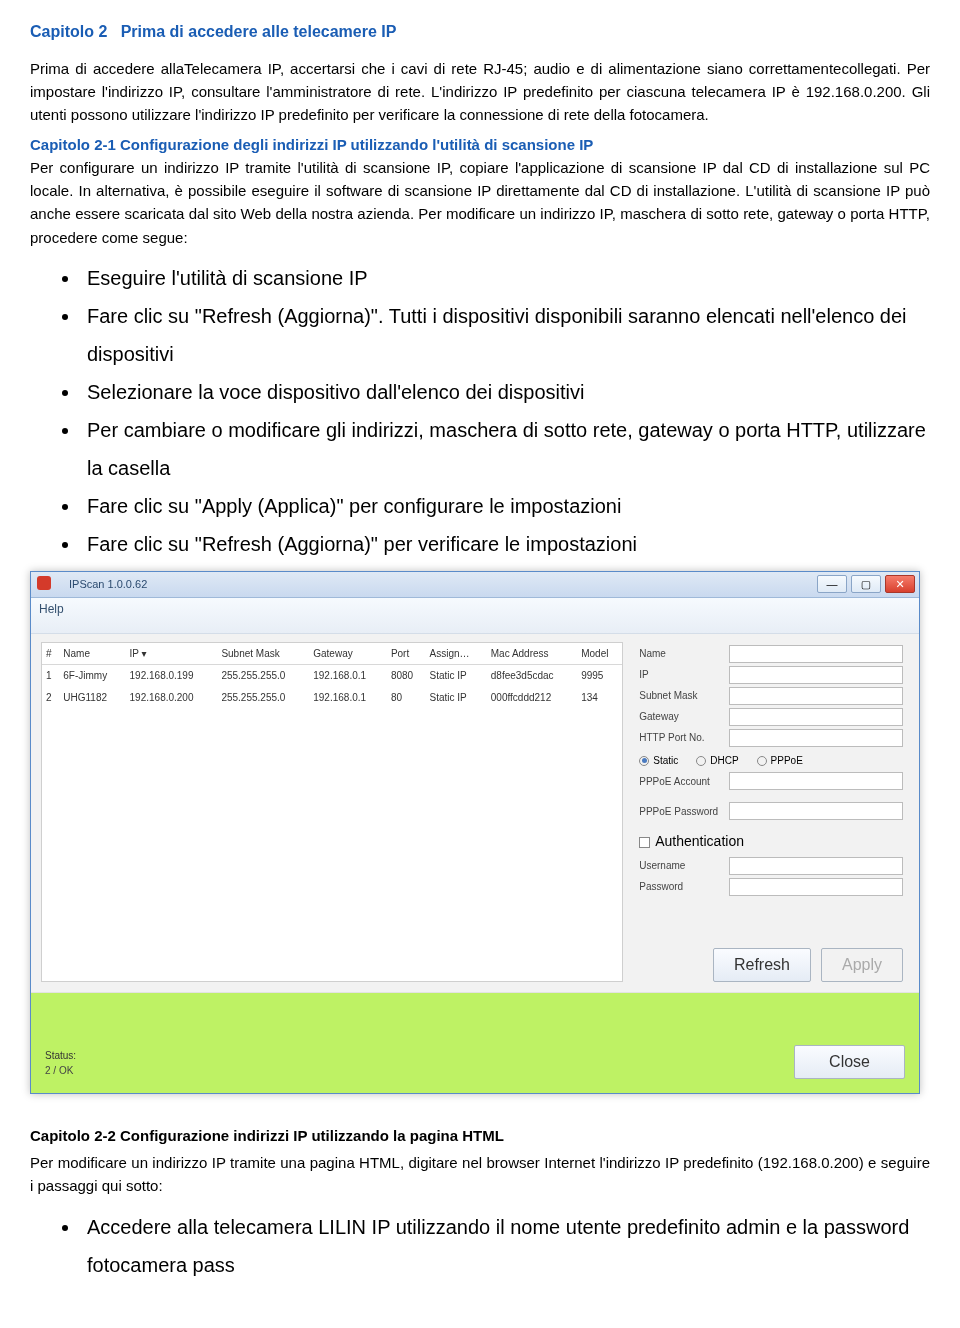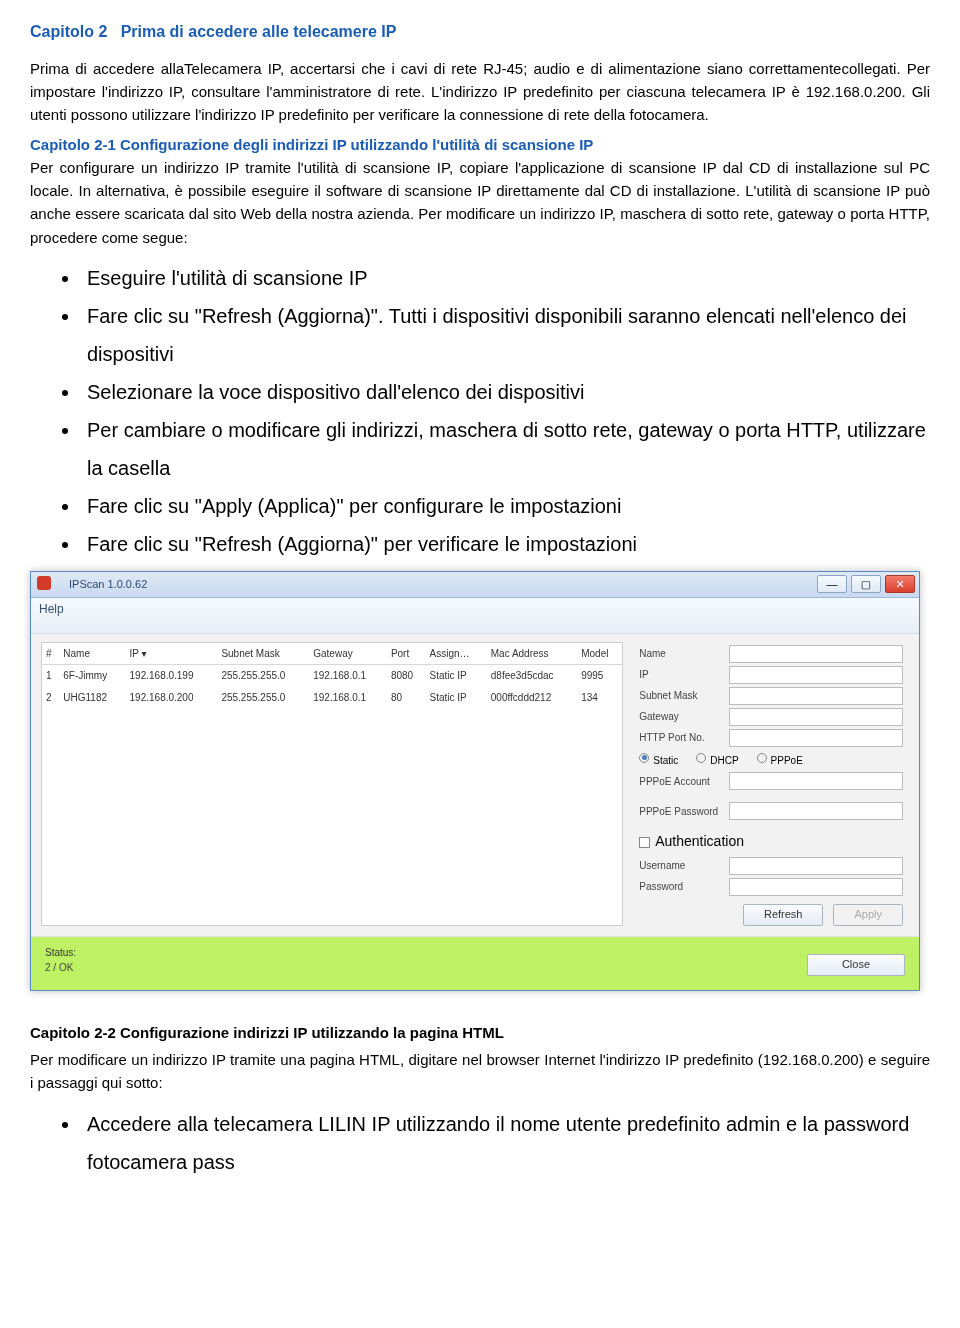--- a/index.html
+++ b/index.html
@@ -83,29 +83,30 @@
     color:#333;
   }
   table.devices td{ padding:3px 4px; white-space:nowrap;}
   .sortcol{color:#4570b2;}
   .field-row{display:flex;align-items:center;margin:3px 0;}
   .field-row .lbl{width:90px;color:#444;font-size:10px;}
   .field-row .inp{
     flex:1;height:18px;border:1px solid #bcbcbc;background:#fff;
   }
   .radios{display:flex;gap:18px;margin:6px 0 4px 0;font-size:10px;}
-  .radios label{display:flex;align-items:flex-start;gap:4px;}
+  .radios label{display:flex;align-items:center;gap:4px;}
   .radio-circ{width:10px;height:10px;border:1px solid #888;border-radius:50%;display:inline-flex;align-items:center;justify-content:center;}
   .radio-circ.on::after{content:"";width:5px;height:5px;background:#4b7bc0;border-radius:50%;display:block;}
   .chk{width:11px;height:11px;border:1px solid #888;background:#fff;display:inline-block;margin-right:5px;vertical-align:middle;}
   .btn{
     display:inline-flex;align-items:center;justify-content:center;
-    height:22px;border:1px solid #aab5c2;border-radius:2px;
-    background:linear-gradient(#fafcff,#e5ecf5);font-size:11px;color:#333;
+    height:34px;border:1px solid #aab5c2;border-radius:2px;
+    background:linear-gradient(#fafcff,#e5ecf5);font-size:16px;color:#333;
     padding:0 20px;
+    margin-top:44px;
   }
   .btn-row-right{display:flex;gap:10px;justify-content:flex-end;margin-top:8px;}
   .btn.disabled{color:#aaa;background:#f2f2f2;}
   .bottom-bar{
     display:flex;justify-content:space-between;align-items:flex-end;
     padding:8px 14px 14px 14px;background:#bef264;border-top:1px solid #e3e3e3;
   }
   .status-block{font-size:10px;color:#444;}
   .status-block .slabel{color:#333;}
   .section-heading{

